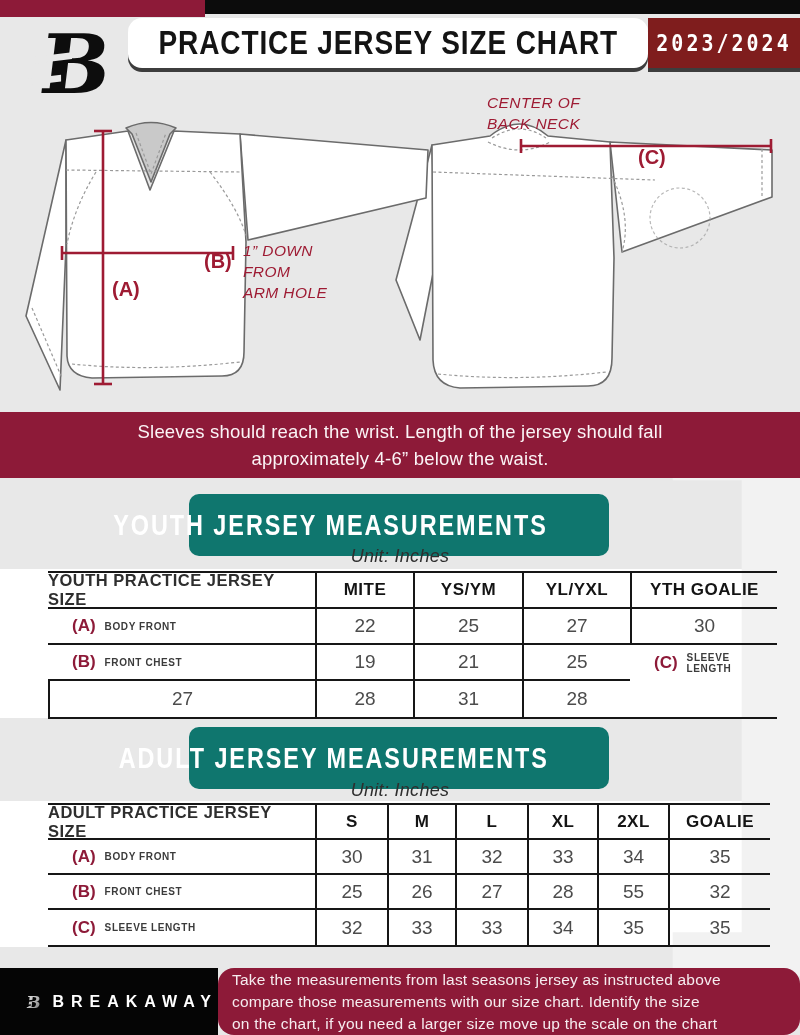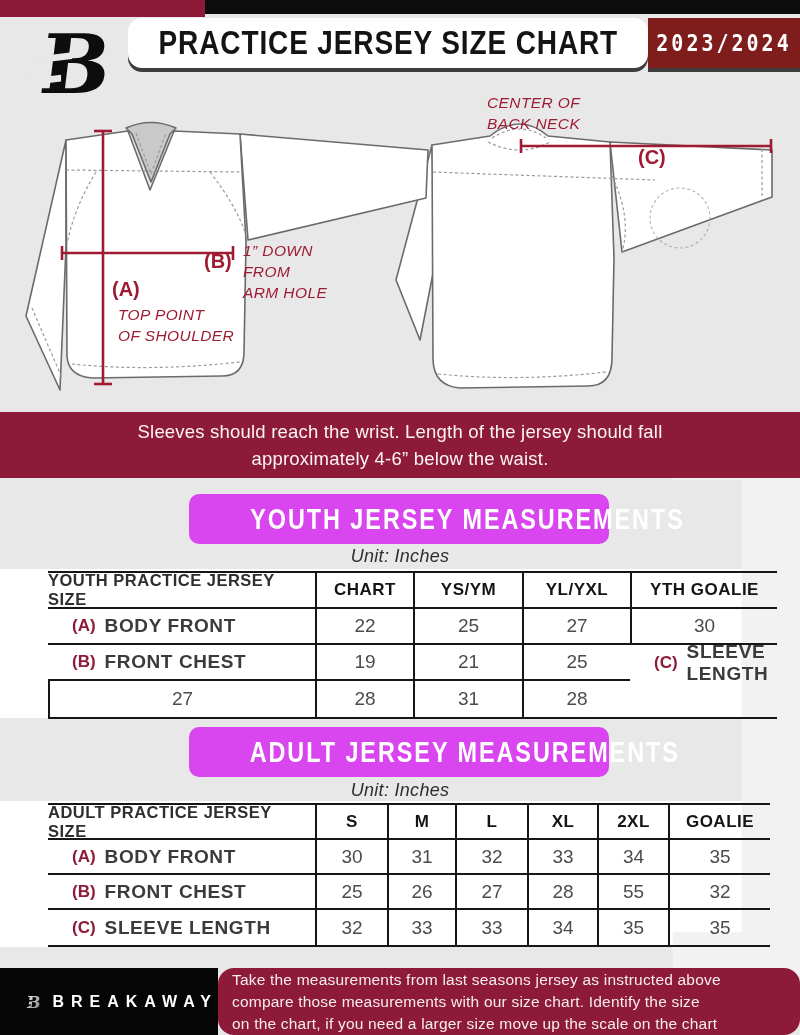--- a/index.html
+++ b/index.html
@@ -38,22 +38,22 @@
 
   
   .banner{
     left:0;top:412px;width:800px;height:66px;background:#8d1a38;color:#fbf4f6;
     display:flex;flex-direction:column;align-items:center;justify-content:center;
     font-size:18.5px;line-height:27px;letter-spacing:.2px;z-index:2;
   }
 
   
   .pill{
-    left:189px;width:420px;height:50px;background:#d946ef;border-radius:10px;
-    display:flex;align-items:center;justify-content:flex-start;z-index:2;
+    left:189px;width:420px;height:62px;background:#0f766e;border-radius:10px;
+    display:flex;align-items:center;justify-content:flex-end;z-index:2;
   }
   .pill span{
     color:#fff;font-size:30px;font-weight:700;letter-spacing:2.5px;
     transform:scaleX(.78);white-space:nowrap;
   }
   .unit{
     left:0;width:800px;text-align:center;font-style:italic;font-size:18px;
     color:#2e2e2e;font-weight:500;z-index:2;letter-spacing:.3px;
   }
 
@@ -70,21 +70,21 @@
   }
   .yt{left:48px;top:571px;grid-template-columns:267px 98px 109px 108px 147px;grid-auto-rows:36px;}
   .at{left:48px;top:803px;grid-template-columns:267px 72px 68px 72px 70px 71px 102px;grid-auto-rows:35px;}
   .c{display:flex;align-items:center;justify-content:center;background:transparent;}
   .hb{border-bottom:2px solid #161616;}
   .v{border-left:2px solid #161616;}
   .labelhead{font-size:16.5px;font-weight:600;color:#2e2e2e;letter-spacing:.5px;transform-origin:left center;}
   .sizehead{font-size:17px;font-weight:700;color:#141414;letter-spacing:.5px;}
   .rowlabel{justify-content:flex-start;padding-left:24px;gap:9px;}
   .rk{color:#8d1a38;font-weight:800;font-size:17px;}
-  .rl{color:#3b3b3b;font-weight:600;font-size:19px;letter-spacing:.6px;}
+  .rl{color:#3b3b3b;font-weight:600;font-size:10px;letter-spacing:.6px;}
   .val{font-size:19px;color:#4c4c4c;font-weight:400;}
 
   
   .footer-black{
     left:0;top:968px;width:218px;height:67px;background:#050505;z-index:2;
     display:flex;align-items:center;padding-left:24px;box-sizing:border-box;gap:12px;
   }
   .brand{color:#fff;font-weight:700;font-size:16px;letter-spacing:7px;}
   .footer-maroon{
     left:218px;top:968px;width:582px;height:67px;background:#8d1a38;z-index:2;
@@ -160,24 +160,20 @@
       <path d="M 62,185 L 233,185"></path>
       <path d="M 62,178 L 62,192"></path>
       <path d="M 233,178 L 233,192"></path>
       <path d="M 521,78 L 771,78"></path>
       <path d="M 521,71 L 521,85"></path>
       <path d="M 771,71 L 771,85"></path>
     </g>
   </svg>
 
   <div class="abs mk" style="left:112px;top:278px;">(A)</div>
-  <div class="abs mdesc" style="left:118px;top:304px;">
-    <div>TOP POINT</div>
-    <div>OF SHOULDER</div>
-  </div>
   <div class="abs mk" style="left:204px;top:250px;">(B)</div>
   <div class="abs mdesc" style="left:243px;top:240px;">
     <div>1” DOWN</div>
     <div>FROM</div>
     <div>ARM HOLE</div>
   </div>
   <div class="abs mdesc" style="left:487px;top:92px;">
     <div>CENTER OF</div>
     <div>BACK NECK</div>
   </div>
@@ -188,21 +184,21 @@
     <div>approximately 4-6” below the waist.</div>
   </div>
 
   <div class="abs pill" style="top:494px;">
     <span>YOUTH JERSEY MEASUREMENTS</span>
   </div>
   <div class="abs unit" style="top:546px;">Unit: Inches</div>
 
   <div class="abs mtable yt">
     <div class="c hb labelhead">YOUTH PRACTICE JERSEY SIZE</div>
-    <div class="c hb v sizehead">CHART</div>
+    <div class="c hb v sizehead">MITE</div>
     <div class="c hb v sizehead">YS/YM</div>
     <div class="c hb v sizehead">YL/YXL</div>
     <div class="c hb v sizehead">YTH GOALIE</div>
 
     <div class="c hb rowlabel">
       <span class="rk">(A)</span>
       <span class="rl">BODY FRONT</span>
     </div>
     <div class="c hb v val">22</div>
     <div class="c hb v val">25</div>

